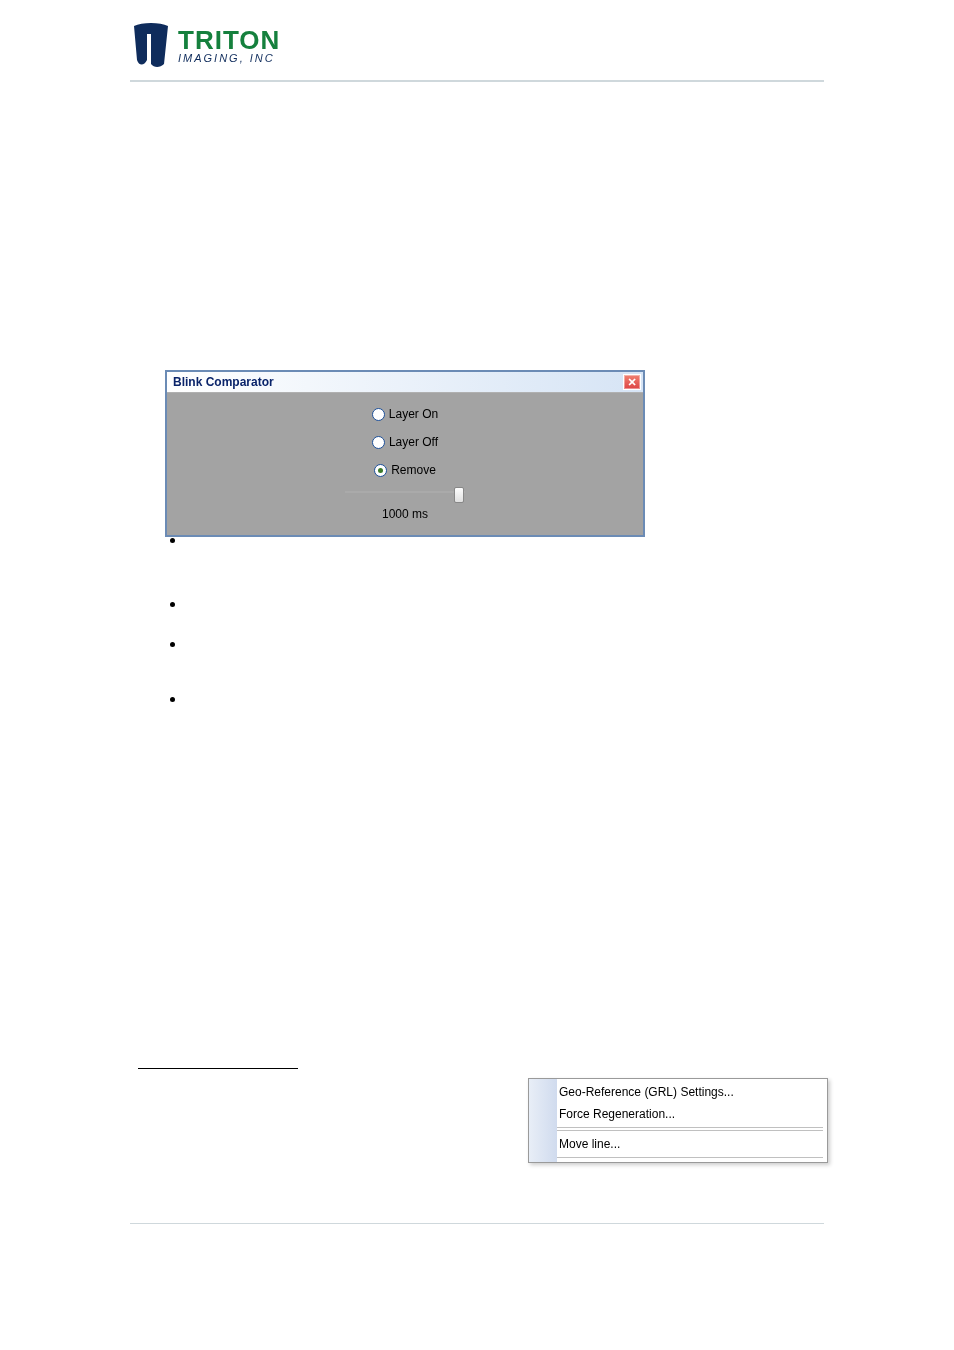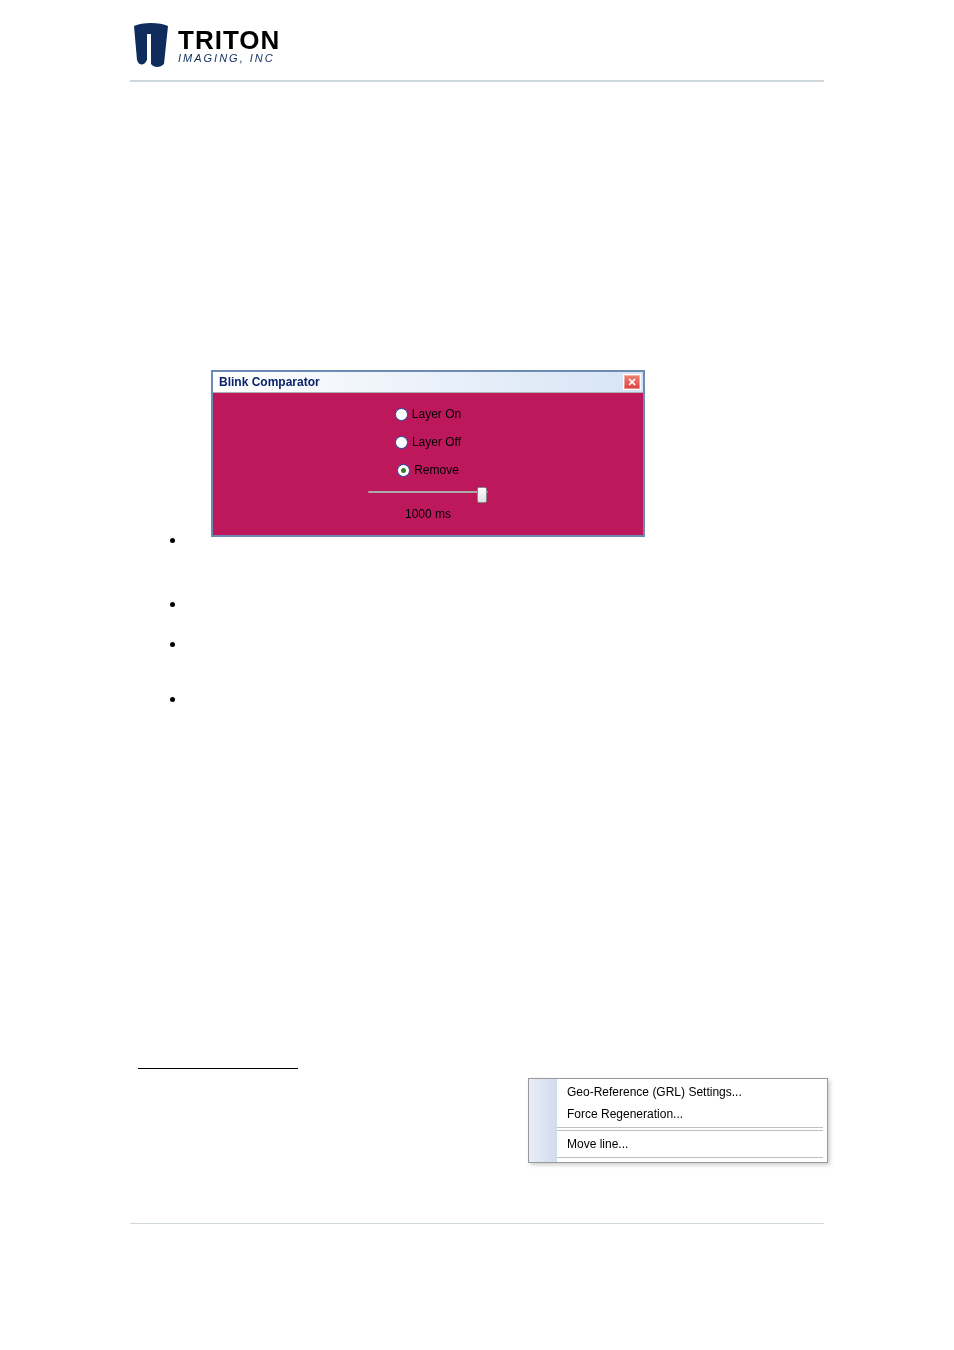--- a/index.html
+++ b/index.html
@@ -23,21 +23,21 @@
     gap: 6px;
   }
   .logo-mark {
     width: 42px;
     height: 50px;
   }
   .logo-text { line-height: 1; }
   .logo-main {
     font-size: 26px;
     font-weight: 900;
-    color: #000000;
+    color: #15803d;
     letter-spacing: 1px;
     font-family: Arial, sans-serif;
   }
   .logo-sub {
     font-size: 11px;
     color: #0f2c5c;
     letter-spacing: 2px;
     font-family: Arial, sans-serif;
     font-style: italic;
   }
@@ -47,25 +47,24 @@
     background: #cfd8dc;
   }
   .content {
     position: absolute;
     top: 370px;
     left: 165px;
     width: 480px;
   }
   .dlg {
     border: 2px solid #6b8bb5;
-    background: #be185d;
+    background: #a3a3a3;
     font-family: Tahoma, sans-serif;
     font-size: 12px;
     color: #000;
-    margin-left: 46px;
   }
   .dlg-title {
     display: flex;
     align-items: center;
     justify-content: space-between;
     background: linear-gradient(to right, #ffffff, #d6e4f5);
     padding: 2px 2px 2px 6px;
     border-bottom: 1px solid #b0b0b0;
   }
   .dlg-title-text { font-weight: bold; color: #0a246a; font-size: 12px; }
@@ -122,21 +121,21 @@
     background: #fff;
     border: 1px solid #9a9a9a;
     box-shadow: 2px 2px 4px rgba(0,0,0,.2);
   }
   .cm-inner { display: flex; }
   .cm-gutter {
     width: 28px;
     background: linear-gradient(to right, #e8eef7, #d0dbee);
   }
   .cm-items { flex: 1; padding: 2px 0; }
-  .cm-item { padding: 4px 10px; }
+  .cm-item { padding: 4px 2px; }
   .cm-sep { height: 1px; background: #c0c0c0; margin: 2px 4px 2px 0; }
 
   .footer-hr {
     position: absolute;
     left: 130px; right: 130px;
     top: 1223px;
     height: 1px;
     background: #cfd8dc;
   }
   .underline-bar {

